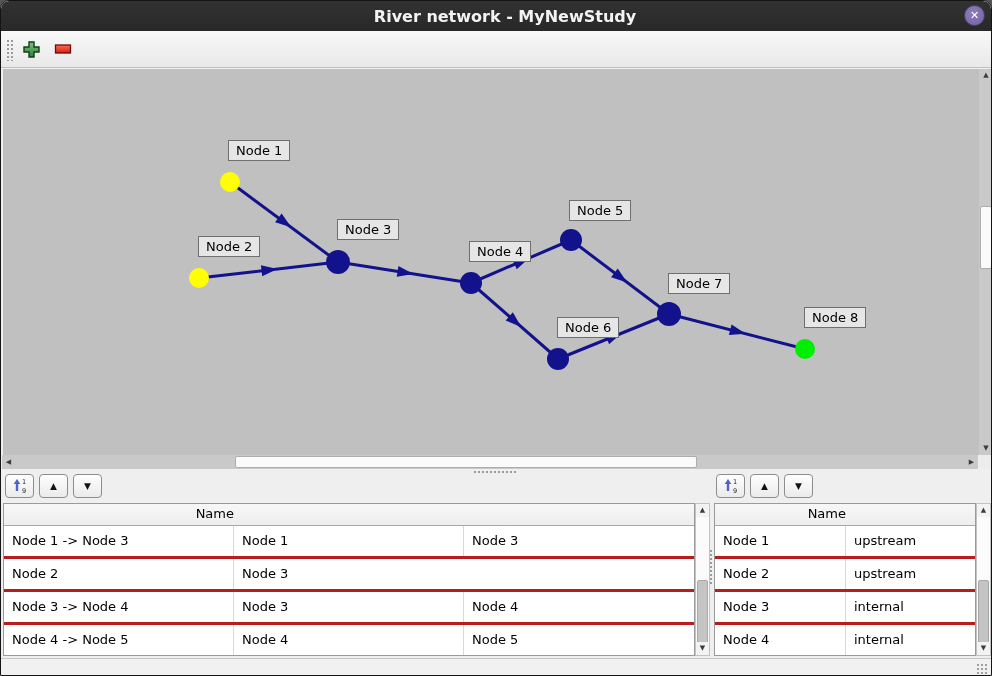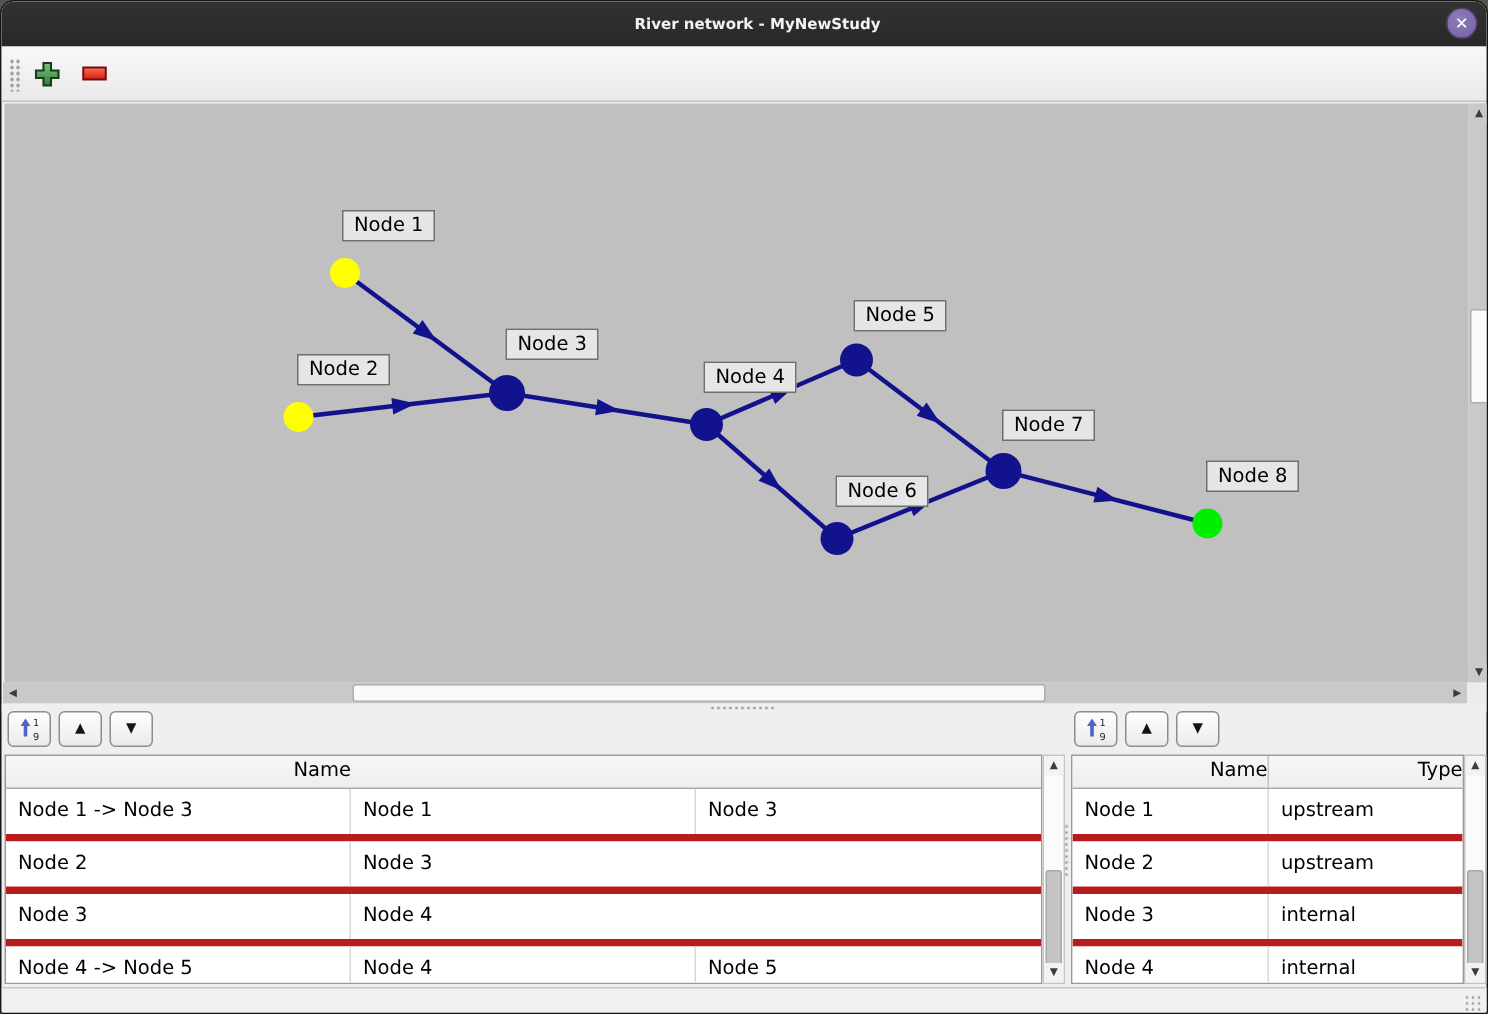--- a/index.html
+++ b/index.html
@@ -3,21 +3,21 @@
 <meta charset="utf-8">
 <style>
   html,body{margin:0;padding:0;background:#555;}
   body{width:992px;height:676px;font-family:"DejaVu Sans","Liberation Sans",sans-serif;}
   .window{position:relative;width:992px;height:676px;box-sizing:border-box;
     background:#efefef;border:1px solid #141414;border-radius:9px 9px 2px 2px;overflow:hidden;}
   
   .titlebar{position:absolute;left:0;top:0;width:100%;height:30px;
     background:linear-gradient(#323232,#282828);border-radius:8px 8px 0 0;
     display:flex;align-items:center;justify-content:center;}
-  .titlebar .title{color:#f3f3f3;font-size:10px;font-weight:bold;margin-left:18px;}
+  .titlebar .title{color:#f3f3f3;font-size:16px;font-weight:bold;margin-left:18px;}
   .close-btn{position:absolute;right:6px;top:4px;width:21px;height:21px;border-radius:50%;
     background:radial-gradient(circle at 40% 35%,#8d7cba,#77619f);border:1px solid #4e4070;
     color:#fff;font-size:11px;line-height:19px;text-align:center;box-sizing:border-box;cursor:pointer;}
   
   .toolbar{position:absolute;left:0;top:30px;width:100%;height:37px;
     background:linear-gradient(#f8f8f8,#e9e9e9);border-bottom:1px solid #bfbfbf;box-sizing:border-box;}
   .tb-handle{position:absolute;left:5px;top:8px;width:8px;height:22px;
     background-image:radial-gradient(#9b9b9b 1px,transparent 1.2px);background-size:4px 4px;}
   .tool{position:absolute;top:37px;width:26px;height:24px;display:flex;align-items:center;justify-content:center;top:6px;cursor:pointer;}
   .tool.add{left:17px;}
@@ -43,21 +43,21 @@
     background-image:radial-gradient(#9b9b9b 0.9px,transparent 1.1px);background-size:4px 4px;}
   
   .mini-btn{position:absolute;top:473px;width:29px;height:24px;box-sizing:border-box;
     border:1px solid #8d8d8d;border-radius:4px;background:linear-gradient(#fefefe,#ebebeb);
     display:flex;align-items:center;justify-content:center;font-size:9px;color:#141414;cursor:pointer;}
   
   .table{position:absolute;top:502px;background:#fff;border:1px solid #9a9a9a;box-sizing:border-box;overflow:hidden;}
   .thead{display:grid;height:21px;background:linear-gradient(#f7f7f7,#eeeeee);border-bottom:1px solid #a9a9a9;}
   .th{font-size:13px;color:#000;text-align:right;line-height:20px;border-right:1px solid #c2c2c2;box-sizing:border-box;overflow:hidden;}
   .th:last-child{border-right:none;}
-  .tr{display:grid;height:30px;border-bottom:5px solid #b91c1c;background:#fff;}
+  .tr{display:grid;height:30px;border-bottom:3px solid #b91c1c;background:#fff;}
   .td{font-size:13px;color:#000;line-height:29px;padding-left:8px;border-right:1px solid #d8d8d8;box-sizing:border-box;overflow:hidden;white-space:nowrap;}
   .td:last-child{border-right:none;}
   .t-left{left:2px;width:692px;height:153px;}
   .t-left .thead,.t-left .tr{grid-template-columns:230px 230px 230px;}
   .t-right{left:713px;width:262px;height:153px;}
   .t-right .thead,.t-right .tr{grid-template-columns:131px 129px;}
   
   .bottombar{position:absolute;left:0;top:657px;width:992px;height:19px;background:#f1f1f1;border-top:1px solid #c6c6c6;box-sizing:border-box;}
   .grip{position:absolute;right:4px;top:4px;width:13px;height:11px;
     background-image:radial-gradient(#a0a0a0 0.9px,transparent 1.1px);background-size:4px 4px;}
@@ -192,20 +192,21 @@
         <div class="tr">
           <div class="td">Node 1 -&gt; Node 3</div>
           <div class="td">Node 1</div>
           <div class="td">Node 3</div>
         </div>
         <div class="tr">
           <div class="td">Node 2</div>
           <div class="td">Node 3</div>
         </div>
         <div class="tr">
+          <div class="td">Node 3 -&gt; Node 4</div>
           <div class="td">Node 3</div>
           <div class="td">Node 4</div>
         </div>
         <div class="tr">
           <div class="td">Node 4 -&gt; Node 5</div>
           <div class="td">Node 4</div>
           <div class="td">Node 5</div>
         </div>
         <div class="tr">
           <div class="td"></div>
@@ -223,21 +224,20 @@
     <div class="sb-btn" style="bottom:0;">
         <span>▼</span>
       </div>
   </div>
 
   <div class="dots-v"></div>
 
   <div class="table t-right">
     <div class="thead">
       <div class="th">Name</div>
-      <div class="th">Type</div>
     </div>
     <div id="nodes-body">
         <div class="tr">
           <div class="td">Node 1</div>
           <div class="td">upstream</div>
         </div>
         <div class="tr">
           <div class="td">Node 2</div>
           <div class="td">upstream</div>
         </div>

